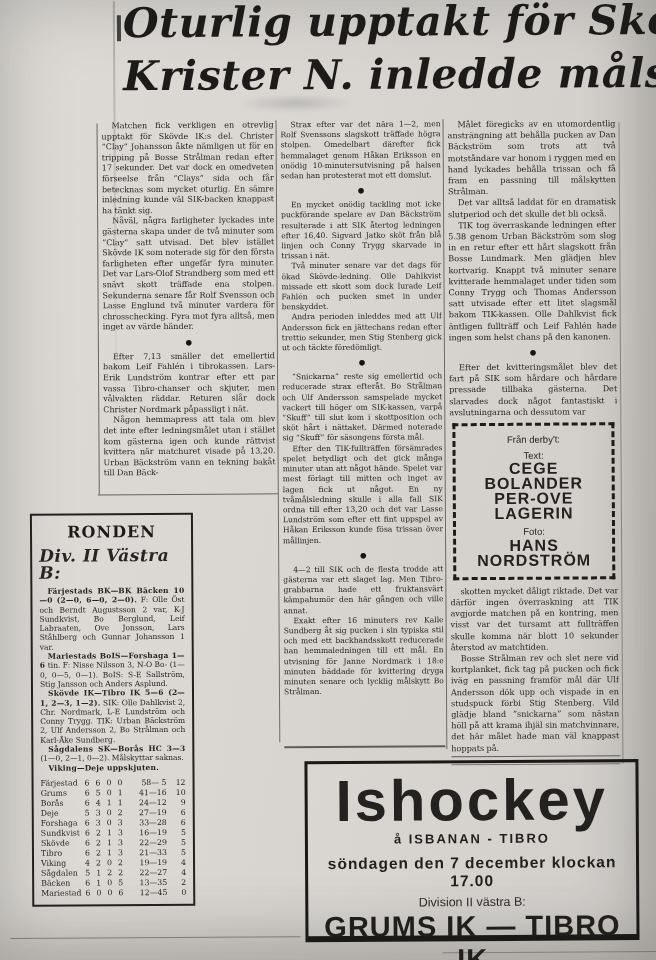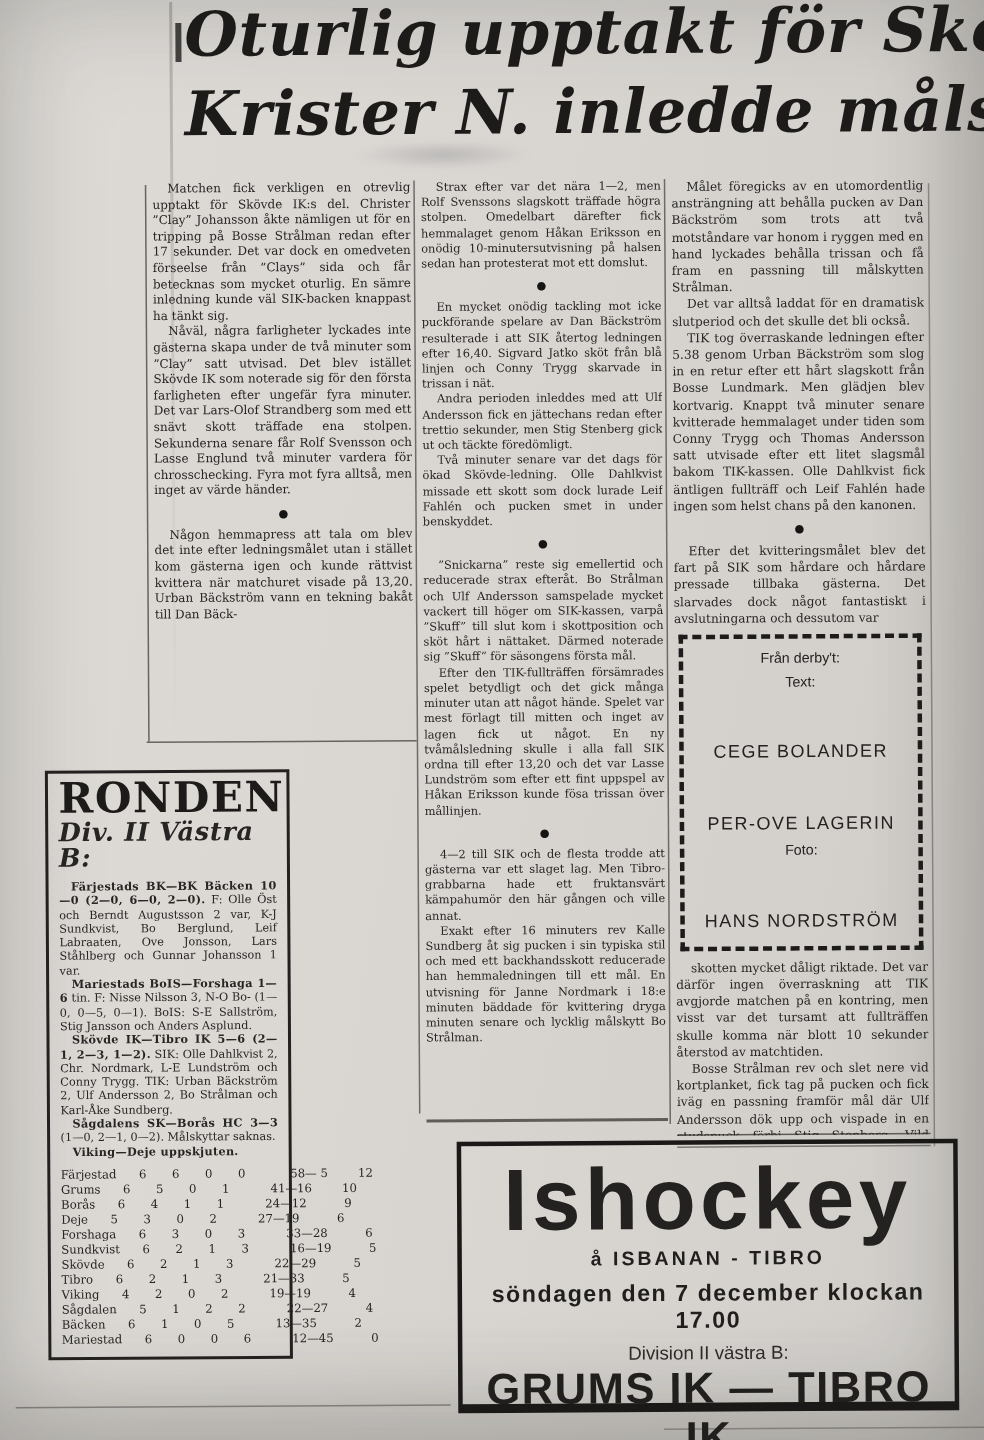--- a/index.html
+++ b/index.html
@@ -24,37 +24,37 @@
   #col3{left:450px;width:168px;height:638px;font-size:8.1px;line-height:11.2px;}
   .para{margin:0;text-indent:10px;}
   .bullet{text-align:center;font-size:7.5px;line-height:9px;margin:5px 0;text-indent:0;color:#151515;}
   
   .vrule,.hrule{position:absolute;background:#4a4744;}
   .vrule{width:1px;}
   .hrule{height:1px;}
   
   .ronden{position:absolute;left:30px;top:512px;width:163px;box-sizing:border-box;
     border:2px solid #23211f;padding:5px 7px 6px;background:rgba(255,255,255,.04);}
-  .r-title{text-align:center;font-weight:bold;font-size:28px;line-height:24px;letter-spacing:1px;color:#1c1b1a;}
+  .r-title{text-align:center;font-weight:bold;font-size:16px;line-height:24px;letter-spacing:1px;color:#1c1b1a;}
   .r-sub{font-weight:bold;font-style:italic;font-size:17px;line-height:17px;margin:3px 0 5px;letter-spacing:.5px;}
   .r-item{margin:0;font-size:7.5px;line-height:9.3px;text-align:justify;text-indent:8px;}
   .r-item b{letter-spacing:.2px;}
   .standings{margin-top:6px;}
   .st-row{display:grid;grid-template-columns:1fr 9px 9px 9px 9px 40px 17px;
-    font-size:7.8px;line-height:10px;column-gap:13px;}
+    font-size:7.8px;line-height:10px;column-gap:2px;}
   .st-row .team{text-align:left;}
   .st-row .n{text-align:center;}
   .st-row .g{text-align:right;white-space:pre;}
   .st-row .p{text-align:right;}
   
   .credits{box-sizing:border-box;width:162px;margin:5px auto 6px;border:3px dashed #1d1c1b;
     padding:8px 4px 9px;text-align:center;font-family:"Liberation Sans",sans-serif;color:#232220;text-indent:0;}
   .c-head{font-size:9.5px;margin-bottom:4px;}
   .c-label{font-size:9.5px;margin-top:5px;}
-  .c-name{font-size:12px;font-weight:normal;letter-spacing:1px;line-height:15px;margin-top:33px;}
+  .c-name{font-size:16px;font-weight:bold;letter-spacing:1px;line-height:15px;}
   
   .ad{position:absolute;left:303px;top:761px;width:334px;height:181px;box-sizing:border-box;
     border:3px solid #1a1917;border-bottom-width:6px;text-align:center;
     font-family:"Liberation Sans",sans-serif;color:#201f1d;background:rgba(255,255,255,.05);}
   .ad-title{font-size:58px;line-height:60px;font-weight:bold;letter-spacing:3px;margin-top:7px;color:#232220;}
   .ad-venue{font-size:13px;font-weight:bold;letter-spacing:2px;margin-top:1px;}
   .ad-date{font-size:15.5px;font-weight:bold;letter-spacing:1px;margin-top:8px;}
   .ad-div{font-size:12.5px;margin-top:5px;color:#2c2b29;}
   .ad-match{font-size:29px;font-weight:bold;letter-spacing:1px;margin-top:1px;}
   .edge-mark{position:absolute;left:120px;top:14px;width:4px;height:26px;background:rgba(30,28,26,.8);}
@@ -81,28 +81,29 @@
     <div class="hrule" style="left:283px;top:746px;width:161px;height:2px;opacity:.85"></div>
     <div class="hrule" style="left:450px;top:757px;width:169px;opacity:.85"></div>
     <div class="hrule" style="left:450px;top:765px;width:169px;opacity:.7"></div>
     <div class="hrule" style="left:8px;top:936px;width:290px;opacity:.55"></div>
     <div class="hrule" style="left:440px;top:953px;width:216px;opacity:.45"></div>
 
     <div id="col1" class="col">
         <p class="para">Matchen fick verkligen en otrevlig upptakt för Skövde IK:s del. Christer ”Clay” Johansson åkte nämligen ut för en tripping på Bosse Strålman redan efter 17 sekunder. Det var dock en omedveten förseelse från ”Clays” sida och får betecknas som mycket oturlig. En sämre inledning kunde väl SIK-backen knappast ha tänkt sig.</p>
         <p class="para">Nåväl, några farligheter lyckades inte gästerna skapa under de två minuter som ”Clay” satt utvisad. Det blev istället Skövde IK som noterade sig för den första farligheten efter ungefär fyra minuter. Det var Lars-Olof Strandberg som med ett snävt skott träffade ena stolpen. Sekunderna senare får Rolf Svensson och Lasse Englund två minuter vardera för chrosschecking. Fyra mot fyra alltså, men inget av värde händer.</p>
         <div class="bullet">●</div>
+        <p class="para">Efter 7,13 smäller det emellertid bakom Leif Fahlén i tibrokassen. Lars-Erik Lundström kontrar efter ett par vassa Tibro-chanser och skjuter, men vålvakten räddar. Returen slår dock Christer Nordmark påpassligt i nät.</p>
         <p class="para">Någon hemmapress att tala om blev det inte efter ledningsmålet utan i stället kom gästerna igen och kunde rättvist kvittera när matchuret visade på 13,20. Urban Bäckström vann en tekning bakåt till Dan Bäck-</p>
       </div>
     <div id="col2" class="col">
         <p class="para">Strax efter var det nära 1—2, men Rolf Svenssons slagskott träffade högra stolpen. Omedelbart därefter fick hemmalaget genom Håkan Eriksson en onödig 10-minutersutvisning på halsen sedan han protesterat mot ett domslut.</p>
         <div class="bullet">●</div>
         <p class="para">En mycket onödig tackling mot icke puckförande spelare av Dan Bäckström resulterade i att SIK återtog ledningen efter 16,40. Sigvard Jatko sköt från blå linjen och Conny Trygg skarvade in trissan i nät.</p>
+        <p class="para">Två minuter senare var det dags för ökad Skövde-ledning. Olle Dahlkvist missade ett skott som dock lurade Leif Fahlén och pucken smet in under benskyddet.</p>
         <p class="para">Andra perioden inleddes med att Ulf Andersson fick en jättechans redan efter trettio sekunder, men Stig Stenberg gick ut och täckte föredömligt.</p>
-        <p class="para">Två minuter senare var det dags för ökad Skövde-ledning. Olle Dahlkvist missade ett skott som dock lurade Leif Fahlén och pucken smet in under benskyddet.</p>
         <div class="bullet">●</div>
         <p class="para">”Snickarna” reste sig emellertid och reducerade strax efteråt. Bo Strålman och Ulf Andersson samspelade mycket vackert till höger om SIK-kassen, varpå ”Skuff” till slut kom i skottposition och sköt hårt i nättaket. Därmed noterade sig ”Skuff” för säsongens första mål.</p>
         <p class="para">Efter den TIK-fullträffen försämrades spelet betydligt och det gick många minuter utan att något hände. Spelet var mest förlagt till mitten och inget av lagen fick ut något. En ny tvåmålsledning skulle i alla fall SIK ordna till efter 13,20 och det var Lasse Lundström som efter ett fint uppspel av Håkan Eriksson kunde fösa trissan över mållinjen.</p>
         <div class="bullet">●</div>
         <p class="para">4—2 till SIK och de flesta trodde att gästerna var ett slaget lag. Men Tibro-grabbarna hade ett fruktansvärt kämpahumör den här gången och ville annat.</p>
         <p class="para">Exakt efter 16 minuters rev Kalle Sundberg åt sig pucken i sin typiska stil och med ett backhandsskott reducerade han hemmaledningen till ett mål. En utvisning för Janne Nordmark i 18:e minuten bäddade för kvittering dryga minuten senare och lycklig målskytt Bo Strålman.</p>
       </div>
     <div id="col3" class="col">
         <p class="para">Målet föregicks av en utomordentlig ansträngning att behålla pucken av Dan Bäckström som trots att två motståndare var honom i ryggen med en hand lyckades behålla trissan och få fram en passning till målskytten Strålman.</p>
         <p class="para">Det var alltså laddat för en dramatisk slutperiod och det skulle det bli också.</p>

